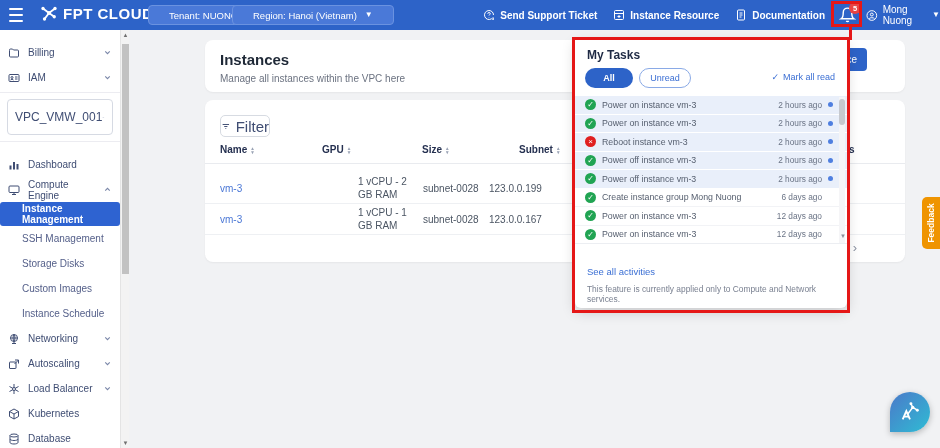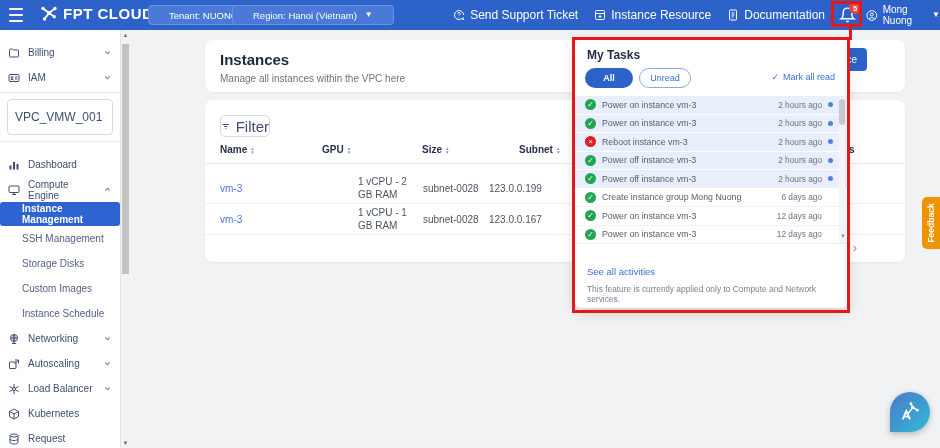--- a/index.html
+++ b/index.html
@@ -8,21 +8,21 @@
 
   
   .navbar { position:absolute; left:0; top:0; width:940px; height:30px; background:#2d63c8; z-index:10; }
   .hamburger { position:absolute; left:9px; top:8px; width:14px; height:14px; display:flex; flex-direction:column; justify-content:space-between; cursor:pointer; }
   .hamburger span { height:2px; background:#fff; border-radius:1px; }
   .logo { position:absolute; left:40px; top:4px; display:flex; align-items:center; gap:5px; color:#fff; }
   .logo-text { font-size:15px; font-weight:800; letter-spacing:.5px; }
   .nav-pill { position:absolute; top:5px; height:20px; background:#4a79d8; border:1px solid #6a92e0; border-radius:4px; color:#fff; font-size:9.5px; display:flex; align-items:center; gap:8px; padding:0 20px; cursor:pointer; }
   .caret { font-size:8px; line-height:1; }
   .nav-links { position:absolute; right:115px; top:0; height:30px; display:flex; align-items:center; gap:16px; color:#fff; }
-  .nav-link { display:flex; align-items:center; gap:5px; font-size:12px; cursor:pointer; white-space:nowrap; }
+  .nav-link { display:flex; align-items:center; gap:5px; font-size:10px; cursor:pointer; white-space:nowrap;font-weight:bold; }
   .bell-btn { position:absolute; left:839px; top:6px; width:20px; height:20px; color:#fff; cursor:pointer; }
   .badge { position:absolute; left:849px; top:2px; min-width:12px; height:12px; background:#e84444; border-radius:7px; color:#fff; font-size:7.5px; font-weight:bold; display:flex; align-items:center; justify-content:center; padding:0 2px; }
   .user { position:absolute; left:866px; top:0; height:30px; display:flex; align-items:center; gap:5px; color:#fff; font-size:10px; cursor:pointer; }
 
   
   .sidebar { position:absolute; left:0; top:30px; width:120px; height:418px; background:#fff; z-index:5; }
   .side-item { height:25px; display:flex; align-items:center; gap:8px; padding:0 8px; color:#3f4d73; font-size:10px; cursor:pointer; position:relative; }
   .side-item .lbl { flex:1; }
   .side-item .chev { color:#7a86a8; }
   .side-sub { height:25px; display:flex; align-items:center; padding:0 8px 0 22px; color:#55608a; font-size:10px; cursor:pointer; }
@@ -262,21 +262,21 @@
         <line x1="12" y1="12" x2="12" y2="22"></line>
       </svg>
     <span class="lbl">Kubernetes</span>
   </div>
   <div class="side-item">
     <svg class="ic" width="12" height="12" viewBox="0 0 24 24" fill="none" stroke="#3f4d73" stroke-width="2">
         <ellipse cx="12" cy="5" rx="8" ry="3"></ellipse>
         <path d="M4 5v7c0 1.7 3.6 3 8 3s8-1.3 8-3V5"></path>
         <path d="M4 12v7c0 1.7 3.6 3 8 3s8-1.3 8-3v-7"></path>
       </svg>
-    <span class="lbl">Request</span>
+    <span class="lbl">Database</span>
   </div>
 </div>
 
 <div class="side-scroll">
   <div class="scroll-arrow" style="top:2px">▲</div>
   <div class="side-thumb"></div>
   <div class="scroll-arrow" style="bottom:2px">▼</div>
 </div>
 
 <div class="main-bg"></div>

